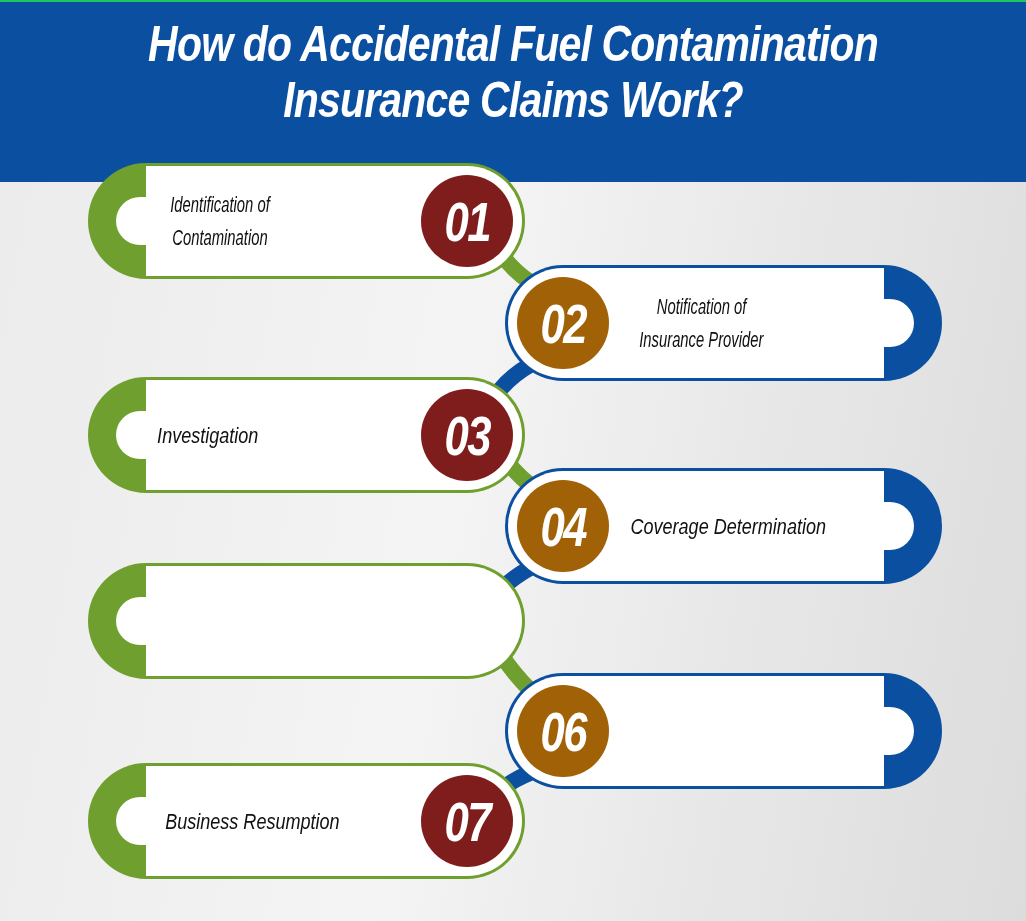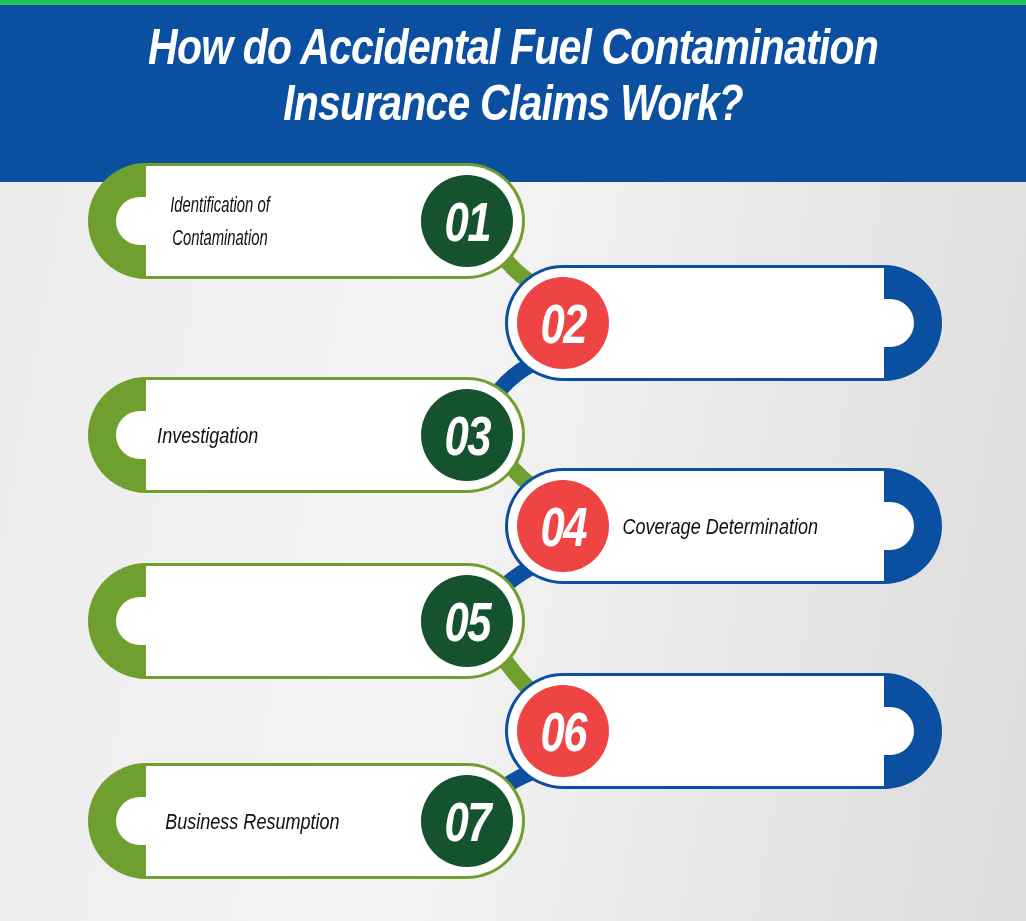--- a/index.html
+++ b/index.html
@@ -1,39 +1,39 @@
 <!DOCTYPE html>
 <html><head>
 <meta charset="utf-8">
 <style>
   html,body{margin:0;padding:0;}
   body{width:1026px;height:921px;position:relative;overflow:hidden;
     background:linear-gradient(100deg,#ebebeb 0%,#f4f4f4 45%,#e8e8e8 70%,#dcdcdc 100%);
     font-family:"Liberation Sans",sans-serif;}
   .header{position:absolute;left:0;top:0;width:1026px;height:182px;background:#0b4fa0;
-    border-top:5px solid #22c55e;box-sizing:border-box;text-align:center;}
+    border-top:2px solid #22c55e;box-sizing:border-box;text-align:center;}
   .header h1{margin:0;padding-top:14px;color:#fff;font-family:"Liberation Sans",sans-serif;
     font-weight:bold;font-style:italic;font-size:50px;line-height:56px;letter-spacing:-1px;
     transform:scaleX(0.82);transform-origin:center;}
   .connectors{position:absolute;left:0;top:0;width:1026px;height:921px;}
   .pill{position:absolute;width:437px;height:116px;border-radius:58px;}
   .pill .inner{position:absolute;top:3px;bottom:3px;background:#fff;}
   .pill.green{left:88px;background:#6f9f2e;}
   .pill.blue{left:505px;background:#0b4fa0;}
   .pill.green .inner{left:58px;right:3px;border-radius:0 55px 55px 0;}
   .pill.blue .inner{right:58px;left:3px;border-radius:55px 0 0 55px;}
   .notch{position:absolute;top:34px;width:30px;height:48px;background:#fff;}
   .pill.green .notch{left:28px;border-radius:24px 0 0 24px;}
   .pill.blue .notch{right:28px;border-radius:0 24px 24px 0;}
   .num{position:absolute;top:12px;width:92px;height:92px;border-radius:50%;color:#fff;
     display:flex;align-items:center;justify-content:center;font-weight:bold;font-style:italic;
     font-size:56px;letter-spacing:-2px;}
   .num span{display:inline-block;transform:scaleX(0.78);}
-  .pill.green .num{right:12px;background:#14532d;}
-  .pill.blue .num{left:12px;background:#ef4444;}
+  .pill.green .num{right:12px;background:#7f1d1d;}
+  .pill.blue .num{left:12px;background:#a16207;}
   .label{position:absolute;top:0;bottom:0;display:flex;align-items:center;justify-content:flex-start;
     text-align:center;font-style:italic;font-size:22px;line-height:33px;color:#111;}
   .label span{display:inline-block;transform:scaleX(0.82);white-space:nowrap;}
   .pill.green .label{left:58px;right:110px;}
   .pill.blue .label{left:104px;right:58px;}
 </style>
 </head>
 <body>
 
 <div class="header">
@@ -59,53 +59,53 @@
       <span><span>Identification of</span><br><span>Contamination</span></span>
     </div>
   <div class="num">
       <span>01</span>
     </div>
 </div>
 
 <div class="pill blue" style="top:265px">
   <div class="notch"></div>
   <div class="inner"></div>
+  <div class="label">
+      <span><span>Notification of</span><br><span>Insurance Provider</span></span>
+    </div>
   <div class="num">
       <span>02</span>
     </div>
 </div>
 
 <div class="pill green" style="top:377px">
   <div class="notch"></div>
   <div class="inner"></div>
   <div class="label">
       <span>Investigation</span>
     </div>
   <div class="num">
       <span>03</span>
     </div>
 </div>
 
 <div class="pill blue" style="top:468px">
   <div class="notch"></div>
   <div class="inner"></div>
-  <div class="label" style="left:96px">
+  <div class="label" style="left:104px">
       <span>Coverage Determination</span>
     </div>
   <div class="num">
       <span>04</span>
     </div>
 </div>
 
 <div class="pill green" style="top:563px">
   <div class="notch"></div>
   <div class="inner"></div>
-  <div class="num">
-      <span>05</span>
-    </div>
 </div>
 
 <div class="pill blue" style="top:673px">
   <div class="notch"></div>
   <div class="inner"></div>
   <div class="num">
       <span>06</span>
     </div>
 </div>
 

